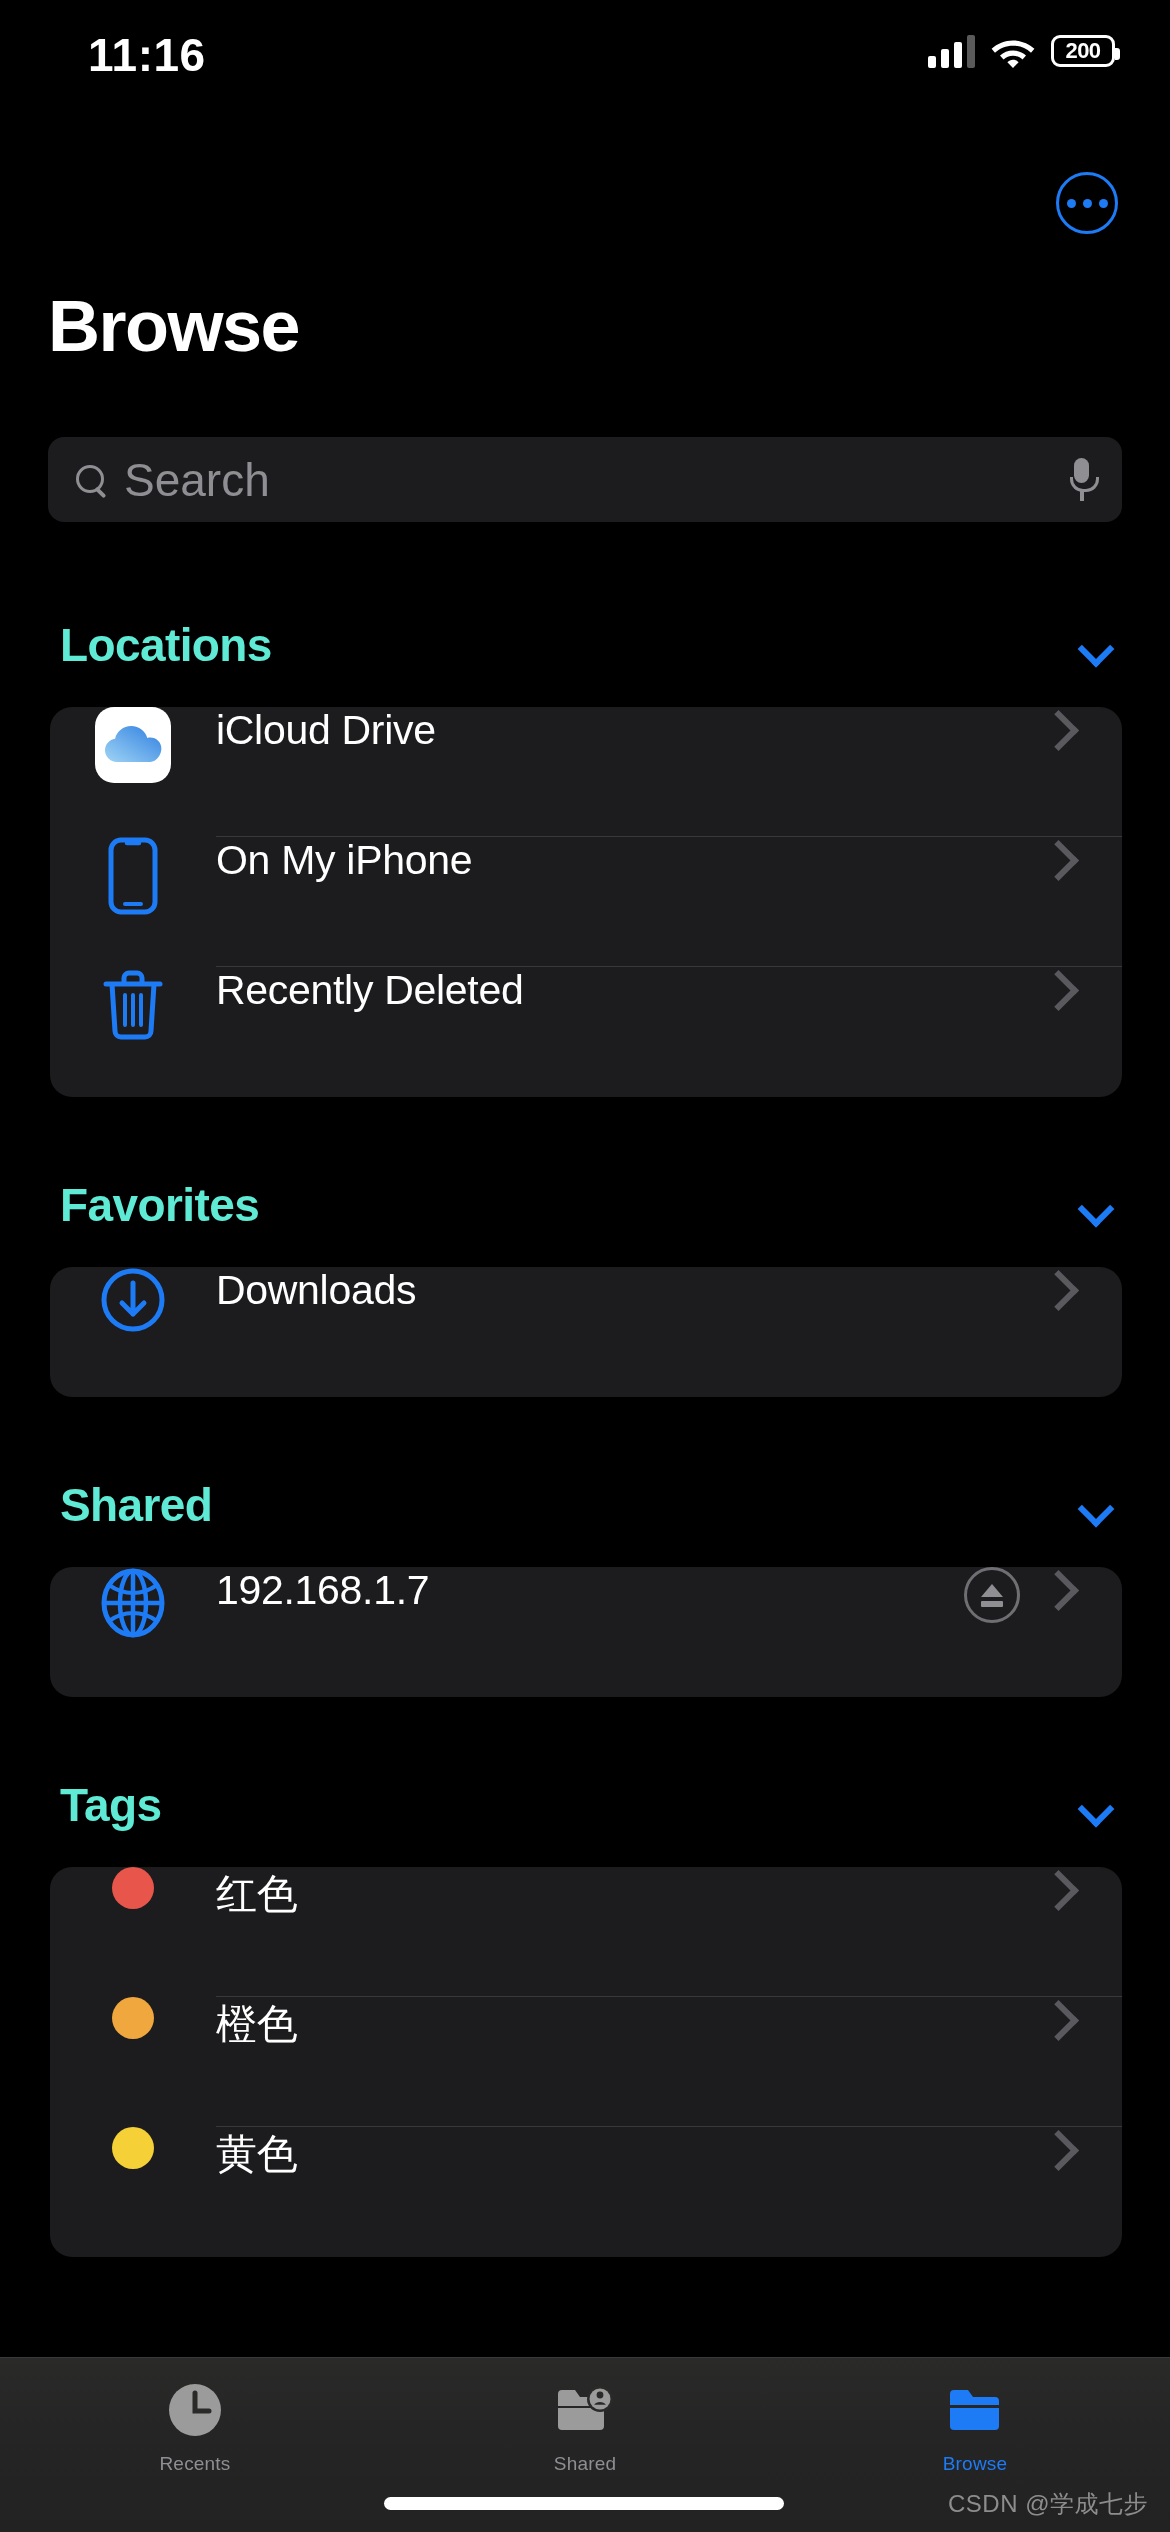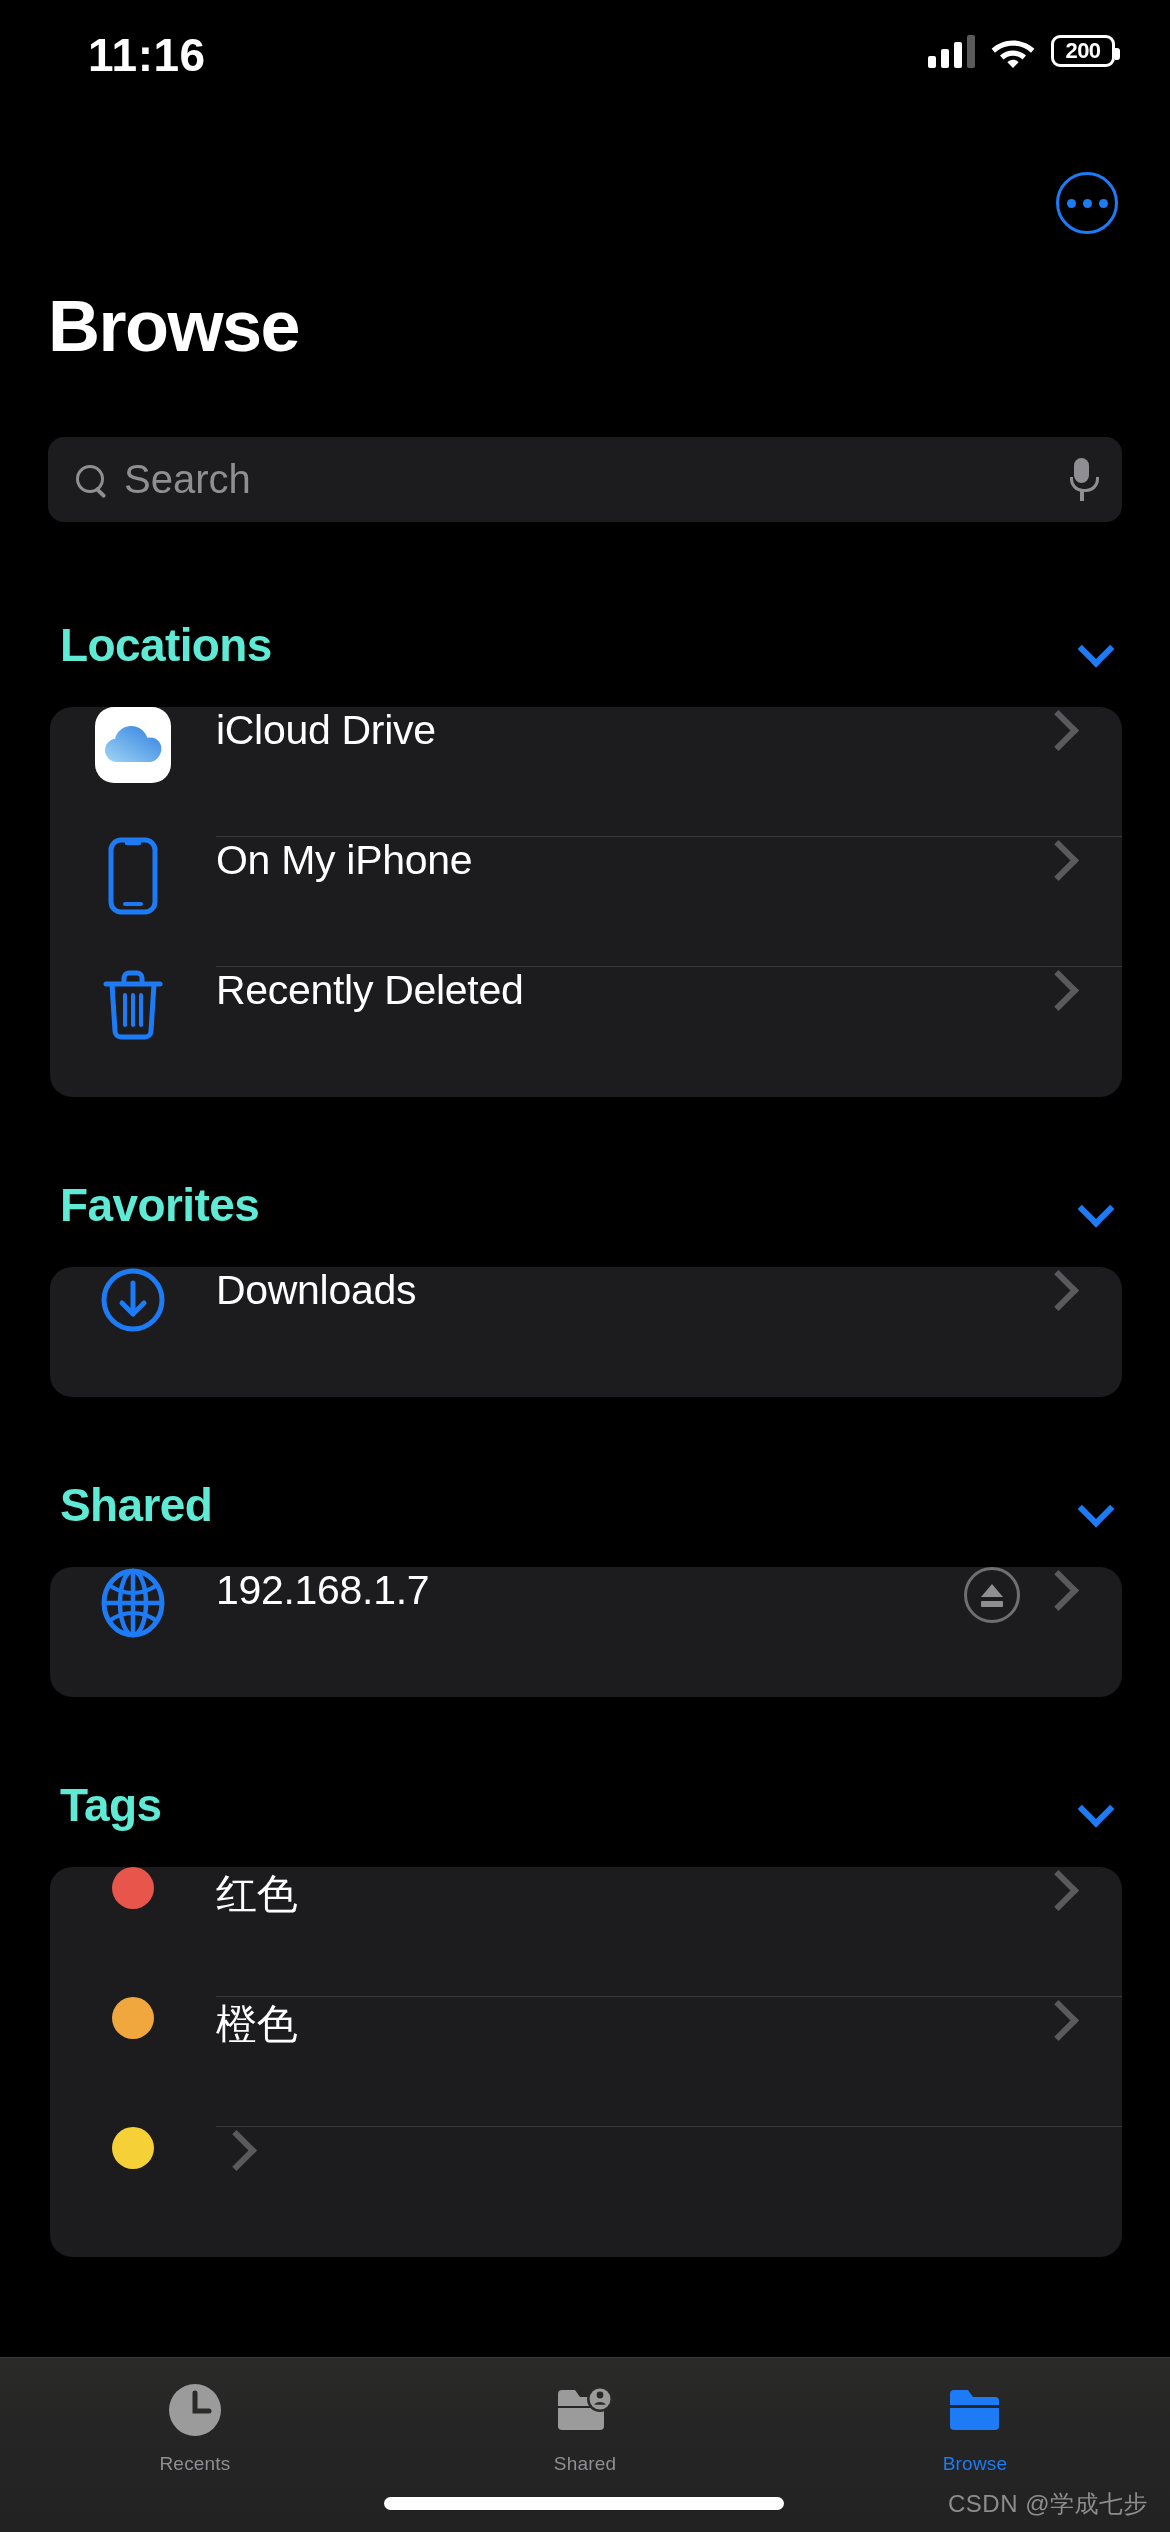--- a/index.html
+++ b/index.html
@@ -71,21 +71,21 @@
     content:""; position:absolute; left:2px; top:2px;
     width:22px; height:22px; border:3.5px solid #8e8e93; border-radius:50%;
   }
   .mag:after {
     content:""; position:absolute; left:22px; top:23px;
     width:13px; height:3.5px; background:#8e8e93; border-radius:3px;
     transform:rotate(45deg); transform-origin:left center;
   }
   #search-input {
     flex:1; background:transparent; border:none; outline:none;
-    color:#fff; font-size:40px;
+    color:#fff; font-size:46px;
     font-family:"Liberation Sans","DejaVu Sans",sans-serif;
   }
   #search-input::placeholder { color:#8e8e93; }
   .mic { width:30px; height:44px; position:relative; flex:none; }
   .mic:before {
     content:""; position:absolute; left:8px; top:0;
     width:15px; height:25px; background:#8e8e93; border-radius:8px;
   }
   .mic:after {
     content:""; position:absolute; left:4px; top:19px;
@@ -349,20 +349,21 @@
             <span class="dot" style="background: rgb(239, 167, 62);"></span>
           </span>
           <span class="label">橙色</span>
           <span class="chev-right"></span>
           <span class="sep"></span>
         </div>
         <div class="row">
           <span class="icon-slot">
             <span class="dot" style="background: rgb(245, 208, 55);"></span>
           </span>
+          <span class="label">黄色</span>
           <span class="chev-right"></span>
         </div>
       </div>
     </div>
 
   <div id="tab-bar">
 
     <div class="tab">
       <svg width="60" height="60" viewBox="0 0 60 60">
         <circle cx="30" cy="30" r="26" fill="#9b9b9b"></circle>

